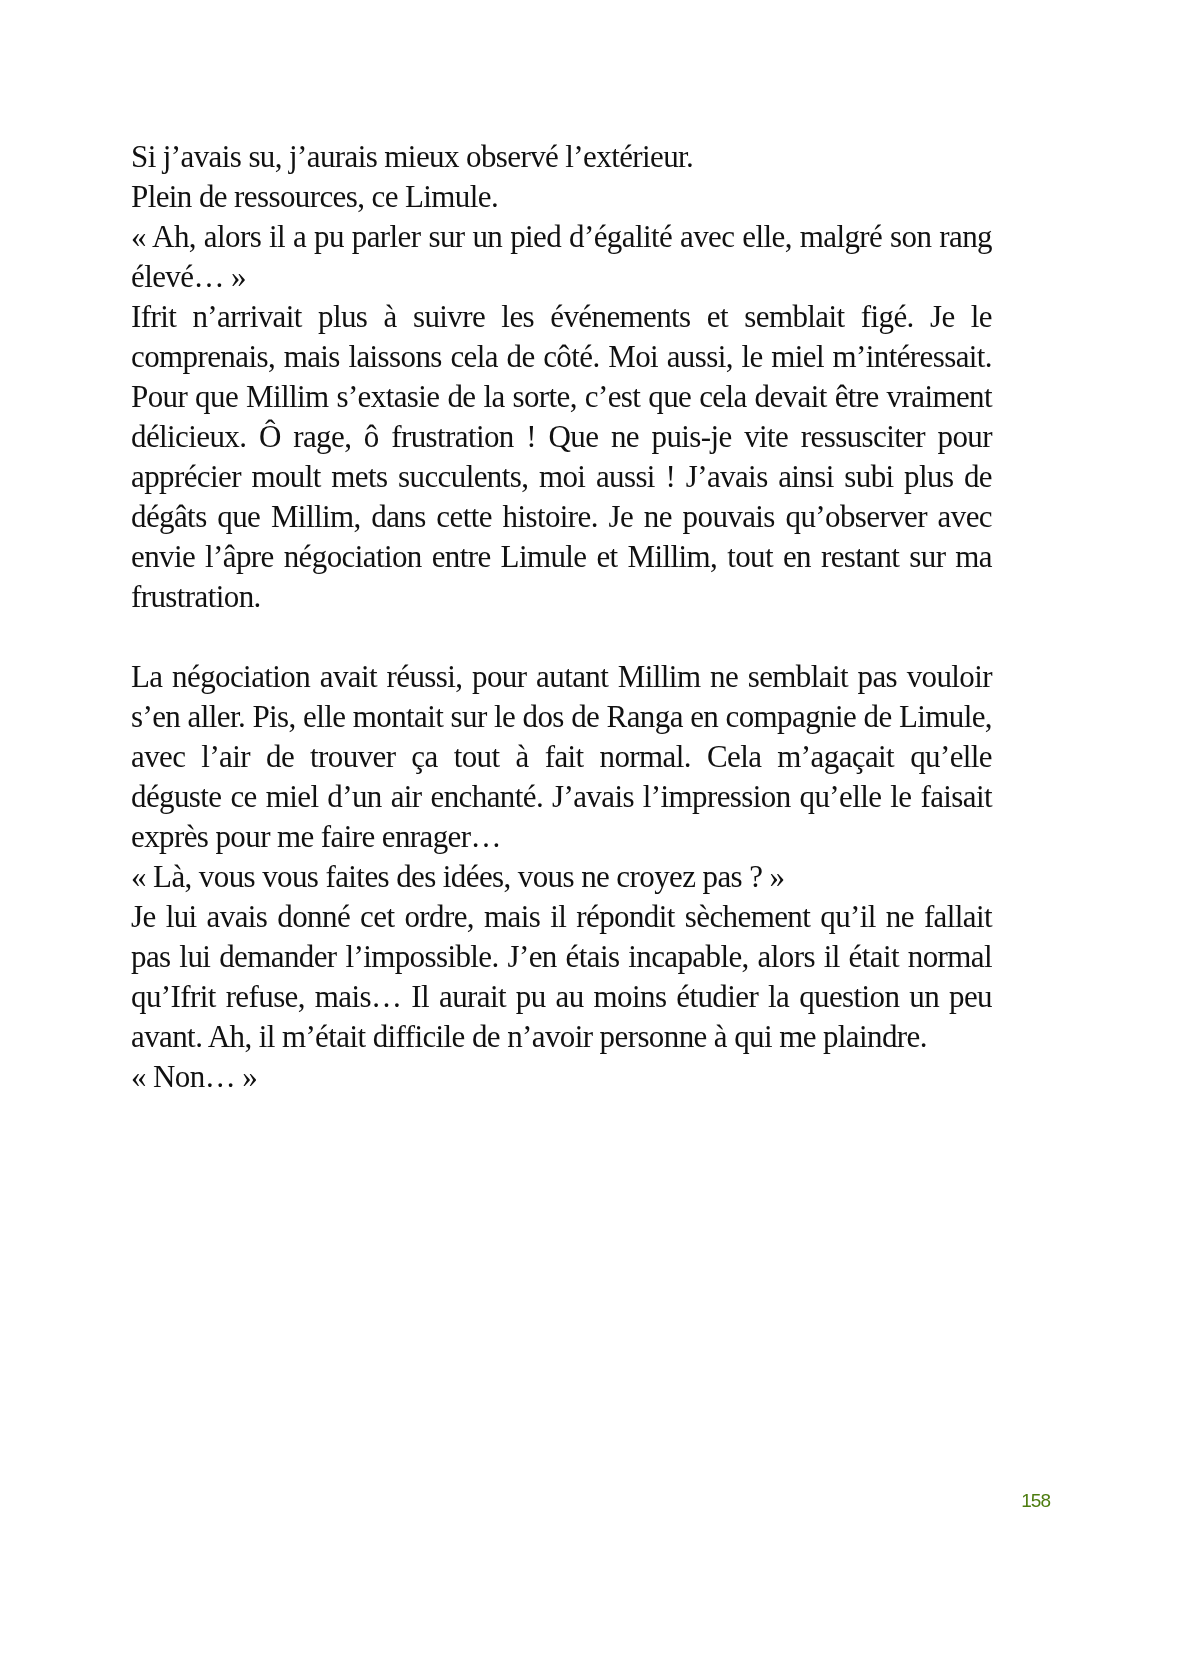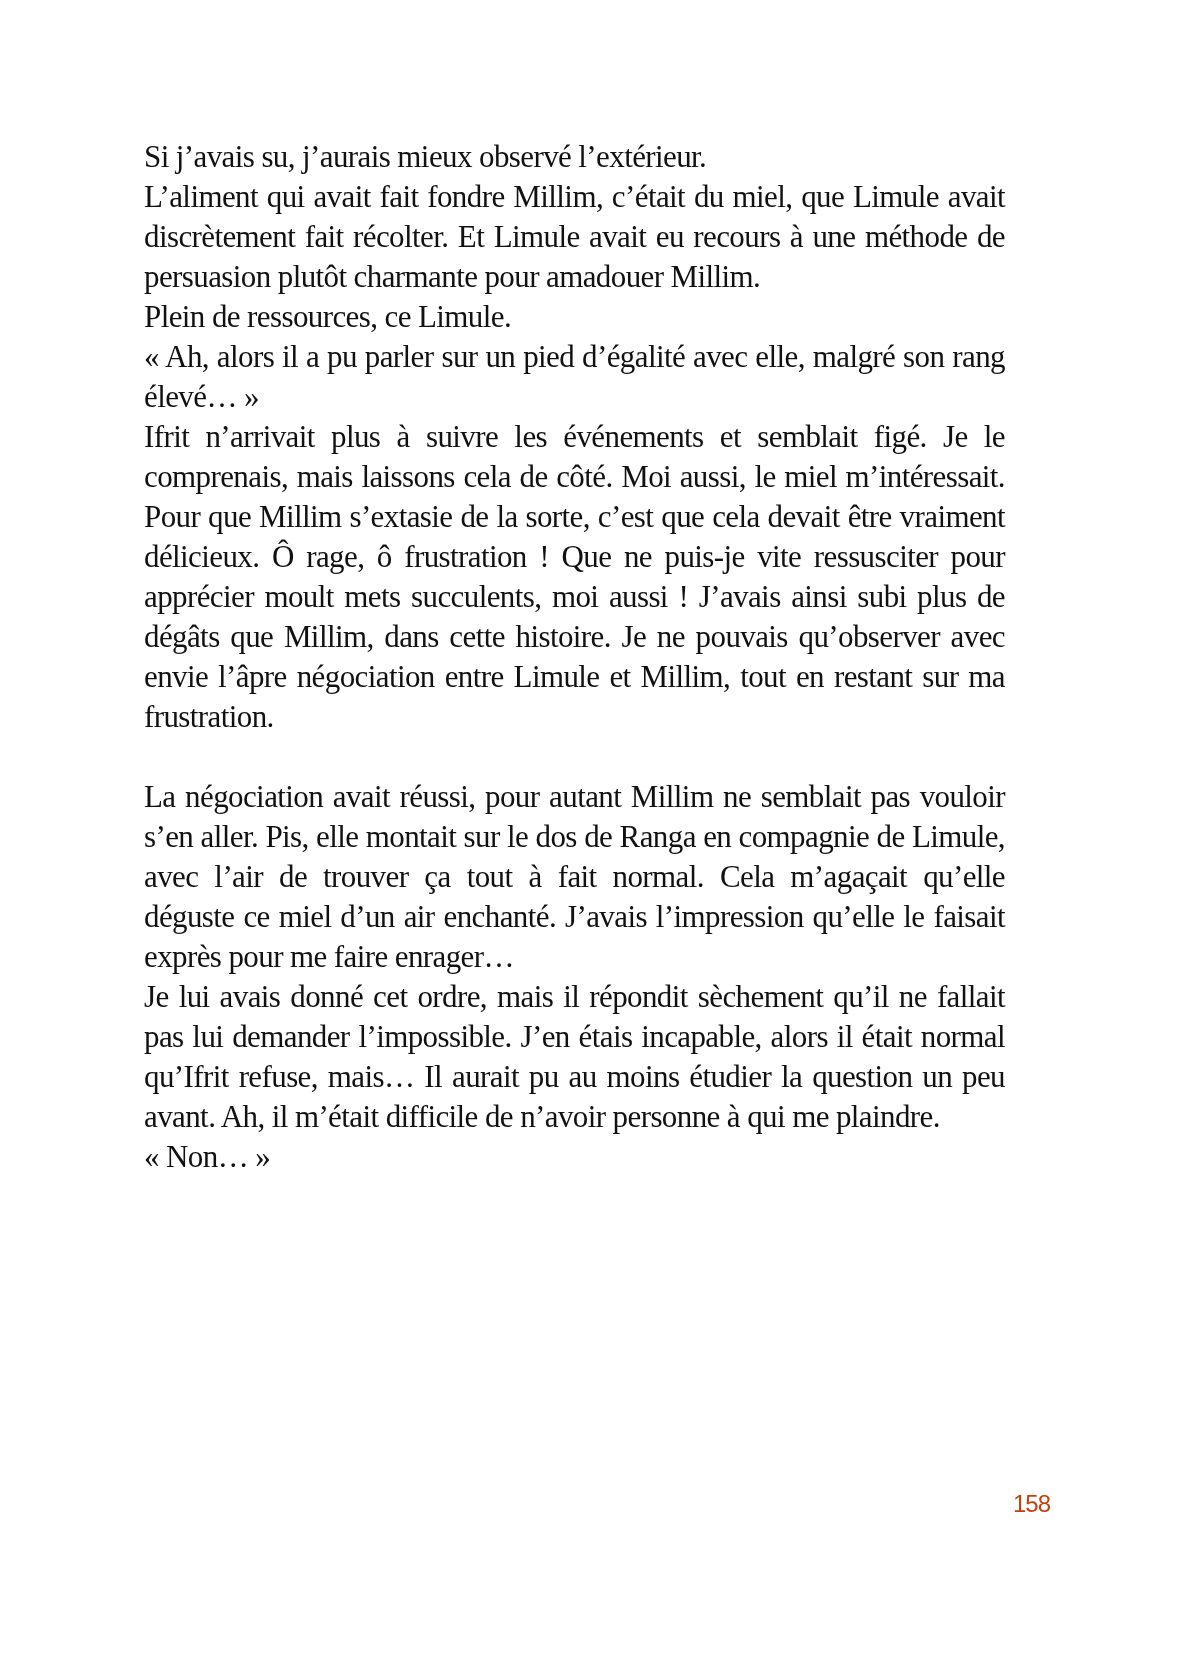--- a/index.html
+++ b/index.html
@@ -9,54 +9,54 @@
     }
     body {
       width: 1178px;
       height: 1674px;
       position: relative;
       overflow: hidden;
       color: #111111;
     }
     .page {
       position: absolute;
-      left: 144px;
+      left: 131px;
       top: 137px;
       width: 861px;
       font-family: "Liberation Serif", "DejaVu Serif", serif;
       font-size: 31px;
       line-height: 40px;
       letter-spacing: -0.6px;
     }
     .para {
       margin: 0;
       text-align: justify;
       text-align-last: left;
     }
     .gap {
       height: 40px;
     }
     .page-number {
       position: absolute;
       right: 128px;
       top: 1490px;
       font-family: "Liberation Sans", "DejaVu Sans", sans-serif;
-      font-size: 24px;
+      font-size: 19px;
       letter-spacing: -1px;
-      color: #c2410c;
+      color: #4d7c0f;
     }
   </style>
 </head>
 <body>
 
 <div class="page">
   <p class="para">Si j’avais su, j’aurais mieux observé l’extérieur.</p>
-  <p class="para">L’aliment qui avait fait fondre Millim, c’était du miel, que Limule avait discrètement fait récolter. Et Limule avait eu recours à une méthode de persuasion plutôt charmante pour amadouer Millim.</p>
   <p class="para">Plein de ressources, ce Limule.</p>
   <p class="para">« Ah, alors il a pu parler sur un pied d’égalité avec elle, malgré son rang élevé… »</p>
   <p class="para">Ifrit n’arrivait plus à suivre les événements et semblait figé. Je le comprenais, mais laissons cela de côté. Moi aussi, le miel m’intéressait. Pour que Millim s’extasie de la sorte, c’est que cela devait être vraiment délicieux. Ô rage, ô frustration ! Que ne puis-je vite ressusciter pour apprécier moult mets succulents, moi aussi ! J’avais ainsi subi plus de dégâts que Millim, dans cette histoire. Je ne pouvais qu’observer avec envie l’âpre négociation entre Limule et Millim, tout en restant sur ma frustration.</p>
   <div class="gap"></div>
   <p class="para">La négociation avait réussi, pour autant Millim ne semblait pas vouloir s’en aller. Pis, elle montait sur le dos de Ranga en compagnie de Limule, avec l’air de trouver ça tout à fait normal. Cela m’agaçait qu’elle déguste ce miel d’un air enchanté. J’avais l’impression qu’elle le faisait exprès pour me faire enrager…</p>
+  <p class="para">« Là, vous vous faites des idées, vous ne croyez pas ? »</p>
   <p class="para">Je lui avais donné cet ordre, mais il répondit sèchement qu’il ne fallait pas lui demander l’impossible. J’en étais incapable, alors il était normal qu’Ifrit refuse, mais… Il aurait pu au moins étudier la question un peu avant. Ah, il m’était difficile de n’avoir personne à qui me plaindre.</p>
   <p class="para">« Non… »</p>
 </div>
 
 <div class="page-number">158</div>
 
 </body></html>

